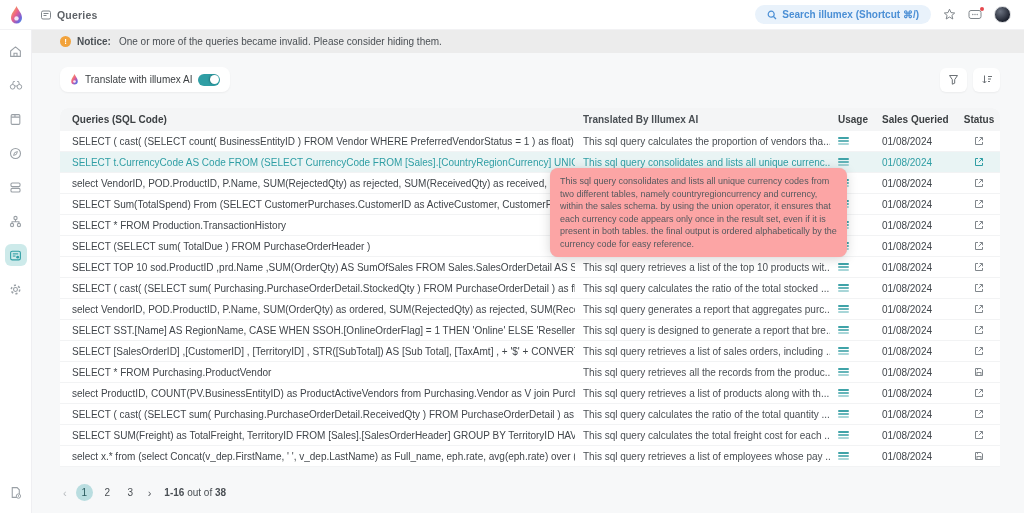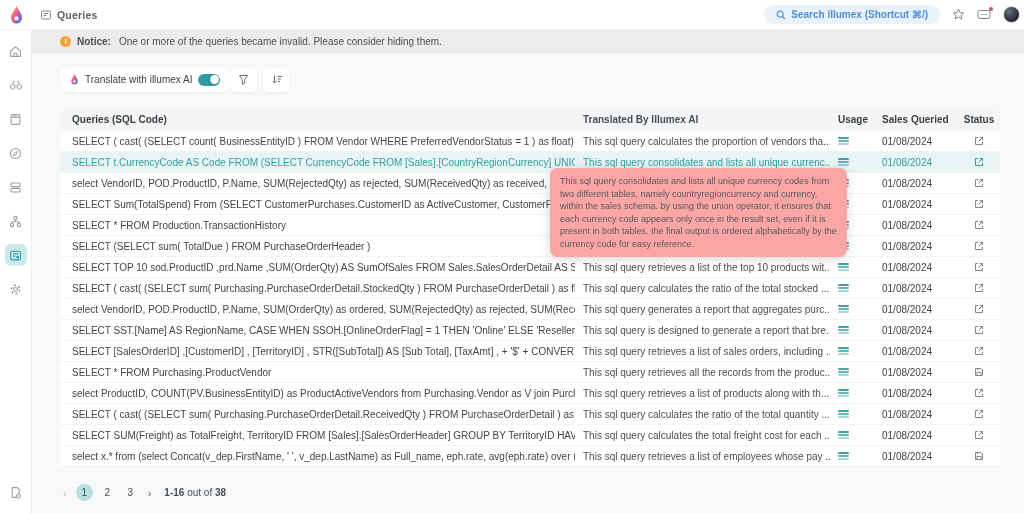--- a/index.html
+++ b/index.html
@@ -7,21 +7,21 @@
   body {
     width:1024px; height:513px; position:relative; overflow:hidden;
     font-family:"Liberation Sans", sans-serif; background:#f7f8f9; color:#3c4043;
   }
   
   .topbar { position:absolute; top:0; left:0; right:0; height:30px; background:#fff;
     display:flex; align-items:center; z-index:6; border-bottom:1px solid #f2f2f4; }
   .logo { width:32px; display:flex; justify-content:center; }
   .page-title-group { display:flex; align-items:center; gap:5px; margin-left:8px; }
   .page-title { font-size:10.5px; color:#5f6368; font-weight:bold; letter-spacing:.2px; }
-  .topbar-right { margin-left:auto; display:flex; align-items:center; gap:12px; padding-right:4px; }
+  .topbar-right { margin-left:auto; display:flex; align-items:center; gap:12px; padding-right:13px; }
   .search-pill { display:flex; align-items:center; gap:5px; background:#e9f2fb; color:#4b8fd5;
     height:19px; padding:0 12px; border-radius:10px; font-size:10px; font-weight:bold; }
   .icon-btn { position:relative; display:flex; align-items:center; color:#80868b; }
   .red-dot { position:absolute; top:-2px; right:-2px; width:4px; height:4px; border-radius:50%; background:#e5484d; }
   .avatar { width:17px; height:17px; border-radius:50%;
     background:radial-gradient(circle at 35% 30%, #6b7280 0%, #1f2430 70%); border:1px solid #d7d9dc; }
   
   .sidebar { position:absolute; top:30px; left:0; bottom:0; width:32px; background:#fff;
     border-right:1px solid #efeff2; display:flex; flex-direction:column; align-items:center;
     padding-top:10px; z-index:5; }
@@ -30,21 +30,21 @@
   .side-item.active { background:#cdeaea; color:#2f9ea4; }
   .side-bottom { margin-top:auto; margin-bottom:10px; }
   
   .main { position:absolute; top:30px; left:32px; right:0; bottom:0; }
   .notice { height:23px; background:#ececec; display:flex; align-items:center; gap:6px;
     padding-left:28px; font-size:10px; color:#4a4f54; }
   .notice-icon { width:11px; height:11px; border-radius:50%; background:#f2a33c; color:#fff;
     font-size:8px; font-weight:bold; display:flex; align-items:center; justify-content:center; }
   .notice b { margin-right:2px; }
   .content { padding:0 24px 0 28px; }
-  .toolbar { margin-top:14px; display:flex; align-items:center; height:25px; }
+  .toolbar { margin-top:14px; display:flex; align-items:center; justify-content:space-between; height:25px; }
   .translate-pill { display:flex; align-items:center; gap:6px; background:#fff; border-radius:8px;
     height:25px; padding:0 10px; font-size:10px; color:#3c4043; box-shadow:0 1px 2px rgba(0,0,0,.05); }
   .toggle { width:22px; height:12px; border-radius:6px; background:#2f9ea4; position:relative; }
   .toggle::after { content:""; position:absolute; right:1.5px; top:1.5px; width:9px; height:9px;
     border-radius:50%; background:#fff; box-shadow:-1px 0 2px rgba(0,0,0,.25); }
   .toolbar-btns { display:flex; gap:6px; }
   .tool-btn { width:27px; height:24px; background:#fff; border-radius:6px; display:flex;
     align-items:center; justify-content:center; color:#6b7075; box-shadow:0 1px 2px rgba(0,0,0,.05); }
   
   .table { margin-top:16px; background:#fff; border-radius:8px 8px 0 0; width:940px; }

